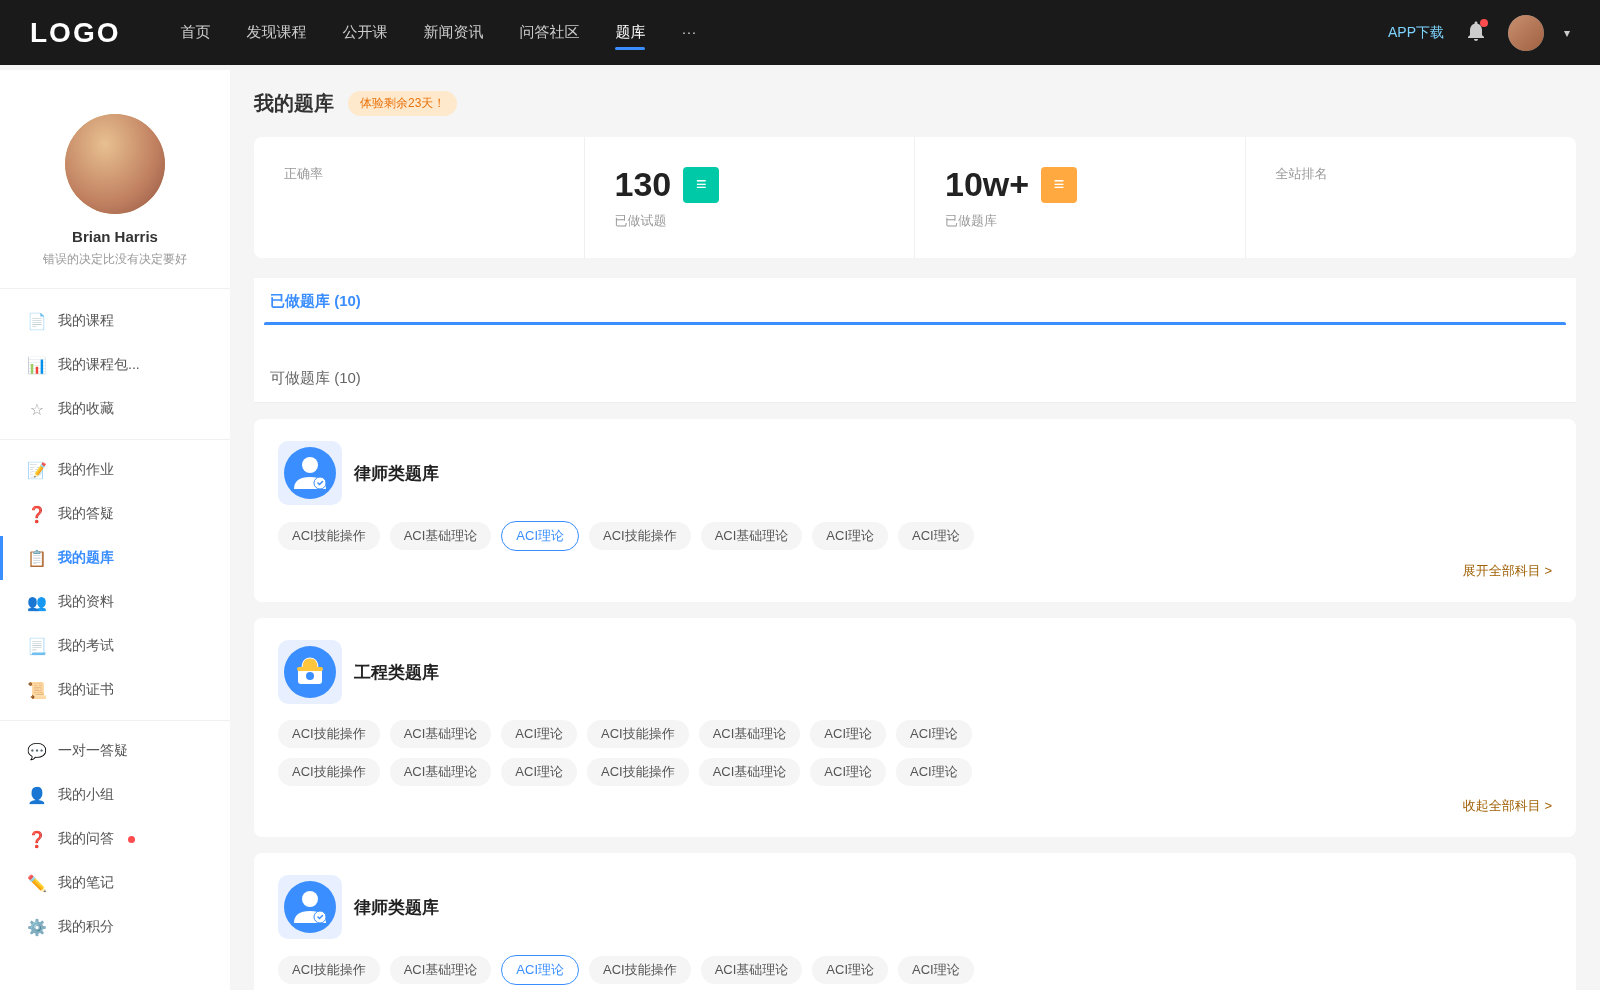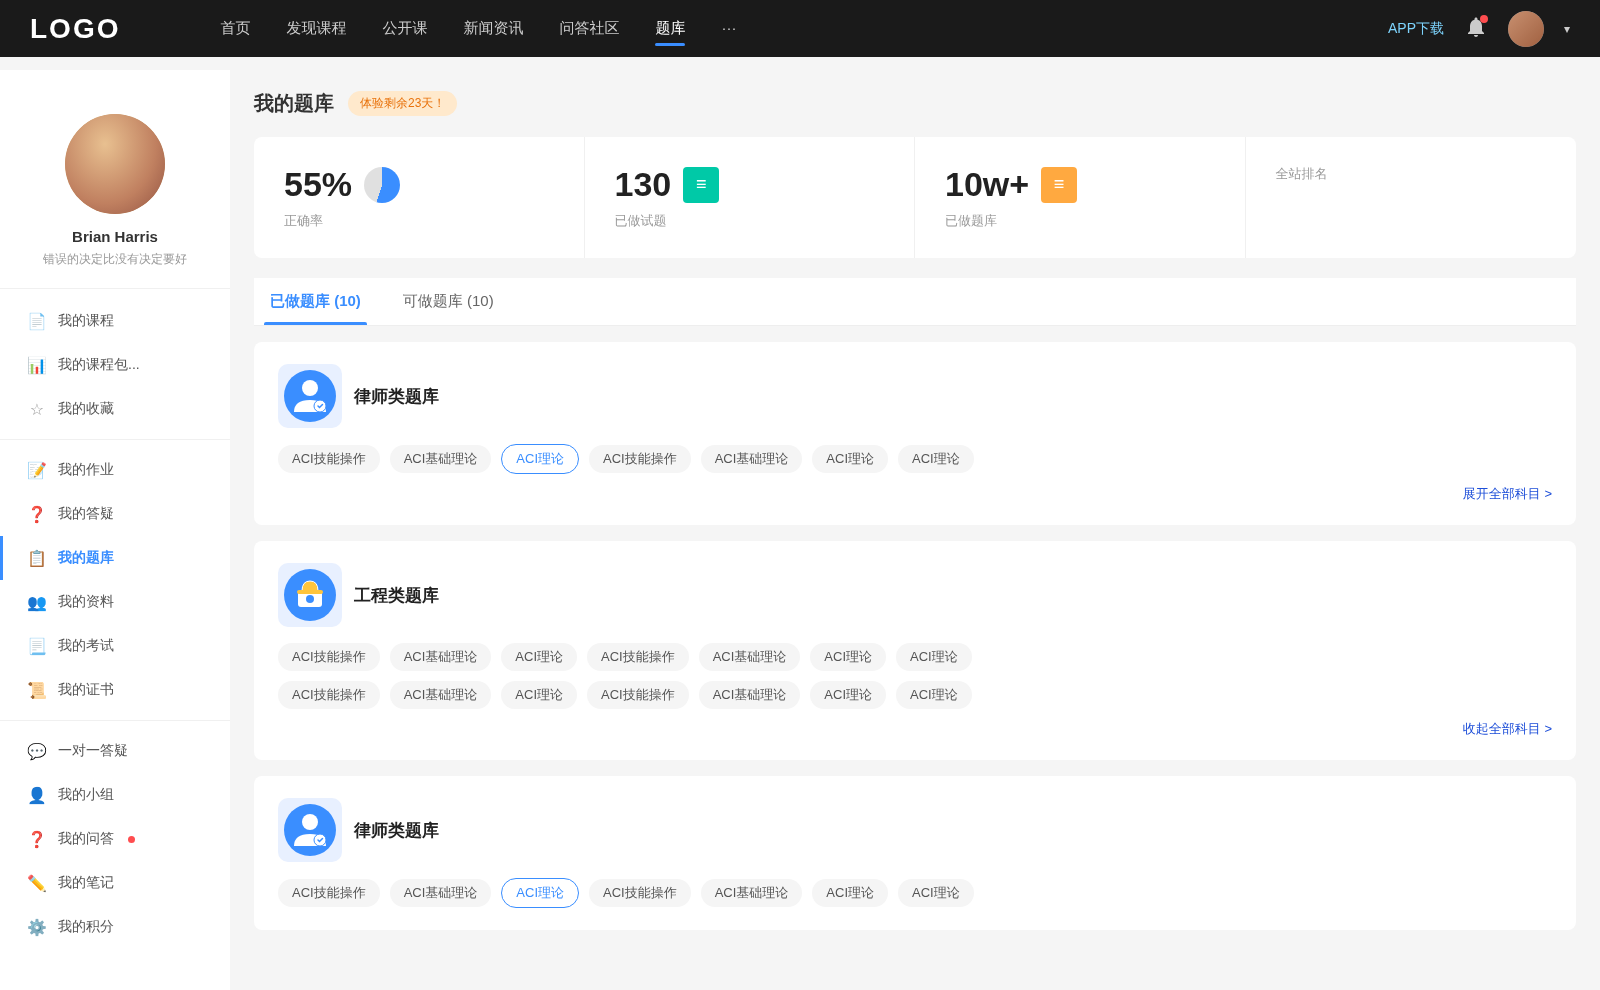--- a/index.html
+++ b/index.html
@@ -1,40 +1,39 @@
 <!DOCTYPE html>
 <html><head>
   <meta charset="utf-8">
   <style>
     * { box-sizing: border-box; margin: 0; padding: 0; }
     body { font-family: 'PingFang SC', 'Microsoft YaHei', sans-serif; background: #f5f5f5; color: #333; }
 
     
     .navbar {
       background: #1a1a1a;
-      height: 57px;
+      height: 65px;
       display: flex;
       align-items: center;
       padding: 0 30px;
       position: fixed;
       top: 0; left: 0; right: 0;
       z-index: 100;
     }
     .nav-logo {
       color: white;
       font-size: 28px;
       font-weight: 900;
       letter-spacing: 2px;
       margin-right: 60px;
     }
     .nav-links {
       display: flex;
       gap: 36px;
       flex: 1;
-      margin-left: 40px;
     }
     .nav-link {
       color: #ccc;
       font-size: 15px;
       cursor: pointer;
       padding: 4px 0;
       position: relative;
     }
     .nav-link.active {
       color: white;
@@ -246,20 +245,21 @@
     }
 
     
     .tabs-row {
       display: flex;
       gap: 30px;
       margin-bottom: 16px;
       background: white;
       border-bottom: 1px solid #eee;
       padding: 0 10px;
+      flex-direction: column;
     }
     .tab-item {
       padding: 14px 6px;
       font-size: 15px;
       cursor: pointer;
       color: #666;
       position: relative;
     }
     .tab-item.active {
       color: #3a8eff;
@@ -316,21 +316,21 @@
     .tag.active-tag {
       background: white;
       color: #3a8eff;
       border: 1.5px solid #3a8eff;
     }
     .qbank-footer {
       text-align: right;
       margin-top: 10px;
     }
     .expand-link {
-      color: #1d4ed8;
+      color: #a16207;
       font-size: 13px;
       cursor: pointer;
     }
     .qbank-tags-row2 {
       display: flex;
       flex-wrap: wrap;
       gap: 10px;
       margin-top: 10px;
     }
 
@@ -471,24 +471,20 @@
 
   <main class="main-content">
 
     <div class="page-header">
       <span class="page-title-text">我的题库</span>
       <span class="trial-badge">体验剩余23天！</span>
     </div>
 
     <div class="stats-row">
       <div class="stat-card">
-        <div class="stat-top">
-          <span class="stat-value">55%</span>
-          <div class="pie-icon"></div>
-        </div>
         <div class="stat-label">正确率</div>
       </div>
       <div class="stat-card">
         <div class="stat-top">
           <span class="stat-value">130</span>
           <div class="file-icon-teal">≡</div>
         </div>
         <div class="stat-label">已做试题</div>
       </div>
       <div class="stat-card">

